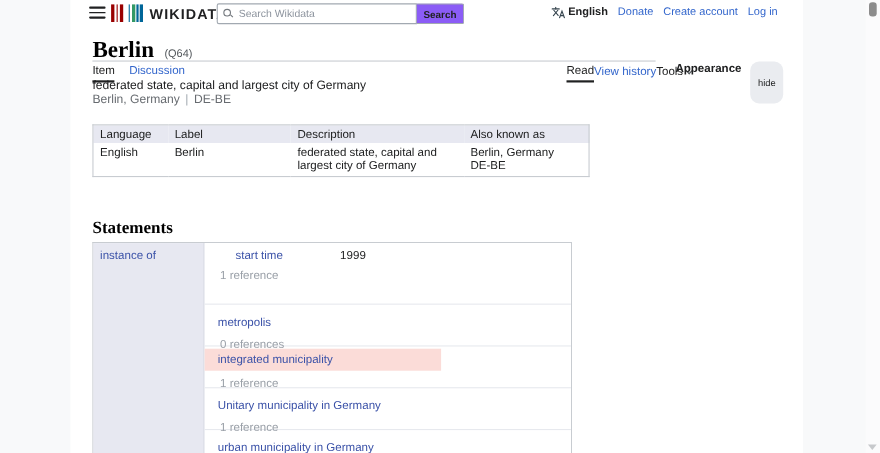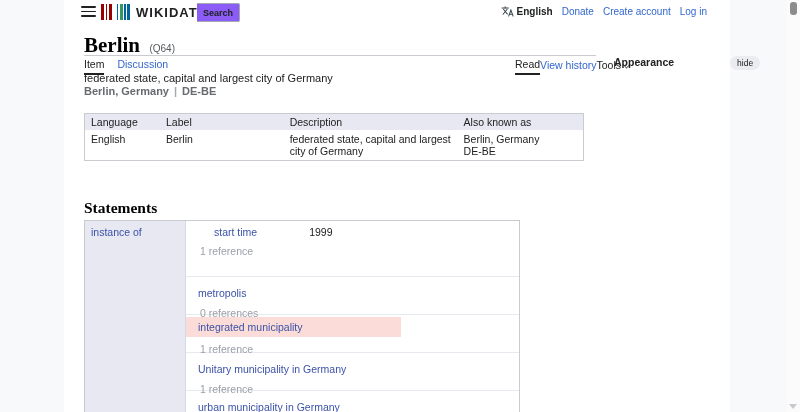--- a/index.html
+++ b/index.html
@@ -56,29 +56,29 @@
   .tab { cursor:pointer; padding-bottom:3px; }
   .tab.active { color:#202122; border-bottom:2px solid #202122; }
   .tab.link { color:#3366cc; }
   .tab.plain { color:#202122; }
   .chev { display:inline-block; width:5px; height:5px; border-right:1.2px solid #54595d;
     border-bottom:1.2px solid #54595d; transform:rotate(45deg) translate(-1px,-1px); margin-left:3px; }
 
   .appearance { position:absolute; left:550px; top:56px; display:flex; align-items:flex-start; gap:8px; }
   .appearance-label { font-size:10.5px; font-weight:bold; color:#202122; }
   .hide-btn { font-size:8.5px; color:#202122; background:#eaecf0; border:none; border-radius:8px;
-    padding:2px 7px; cursor:pointer; font-family:inherit;margin-left:48px; }
+    padding:14px 7px; cursor:pointer; font-family:inherit; }
 
   
   .desc { position:absolute; left:20px; top:72px; font-size:11px; color:#202122; }
-  .aliases { position:absolute; left:20px; top:85px; font-size:11px; color:#676b70;font-weight:bold; }
+  .aliases { position:absolute; left:20px; top:85px; font-size:11px; color:#676b70; }
   .aliases .sep { margin:0 5px; color:#a2a9b1; }
 
   
-  .terms { position:absolute; left:20px; top:113px; width:500px; border-collapse:collapse;
+  .terms { position:absolute; left:20px; top:113px; width:452px; border-collapse:collapse;
     font-size:10.5px; border:1px solid #c8ccd1; }
   .terms th { background:#e7e8f1; font-weight:normal; text-align:left; padding:2px 6px; color:#202122; }
   .terms td { padding:3px 6px; vertical-align:top; color:#202122; }
   .terms .dash { color:#72777d; }
   .c-lang { width:66px; } .c-label { width:108px; } .c-desc { width:152px; } .c-aka { width:110px; }
 
   
   .stmt-heading { position:absolute; left:20px; top:199px;
     font-family:"Liberation Serif","DejaVu Serif",serif; font-size:15.5px; color:#000; }
   .stmt-group { position:absolute; left:20px; top:220px; width:436px; display:flex;
@@ -125,20 +125,24 @@
         <i class="logo-gap"></i>
       <i class="b-b1"></i>
         <i class="b-g3"></i>
         <i class="b-b1"></i>
         <i class="b-b3"></i>
     </span>
     <span class="logo-word">WIKIDATA</span>
   </div>
 
   <div class="searchwrap">
+    <div class="search-input-box">
+      <span class="mag"></span>
+      <input class="search-input" type="text" placeholder="Search Wikidata" style="">
+    </div>
     <button class="search-btn">Search</button>
   </div>
 
   <div class="header-right">
     <span class="lang">
       <svg width="13" height="11" viewBox="0 0 14 12">
         <g stroke="#36454f" stroke-width="1.1" fill="none" stroke-linecap="round">
           <path d="M1 2.3 h7"></path>
             <path d="M4.5 0.8 v1.5"></path>
           <path d="M6.6 3.6 L2.2 9"></path>

